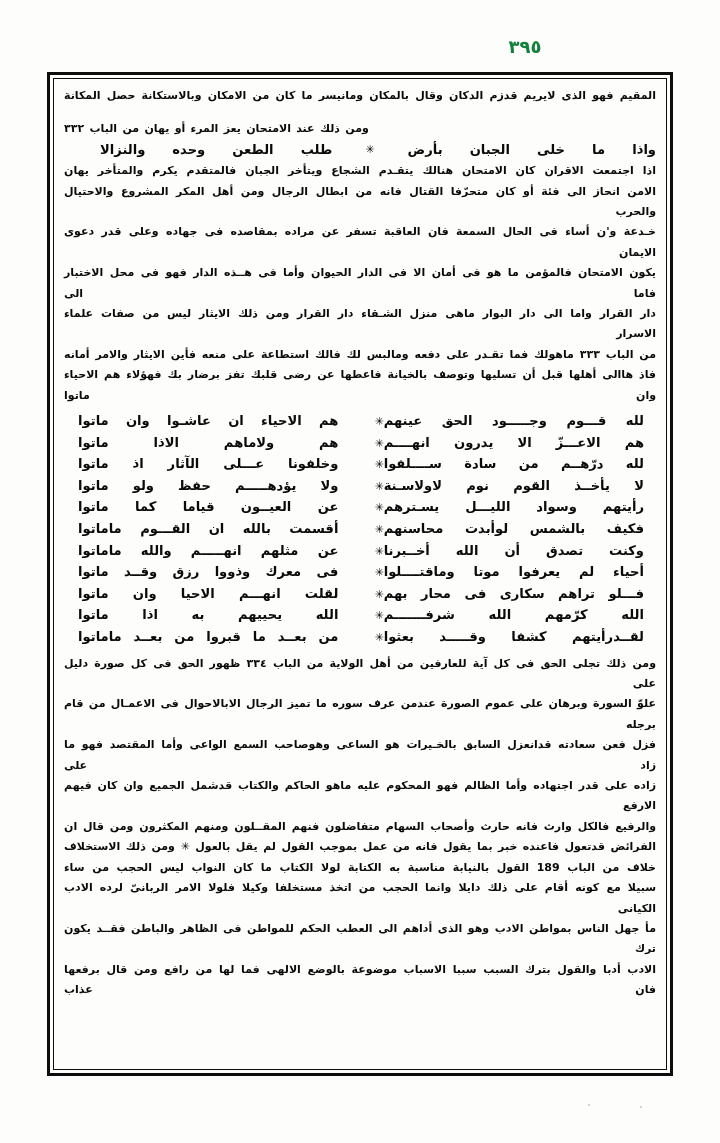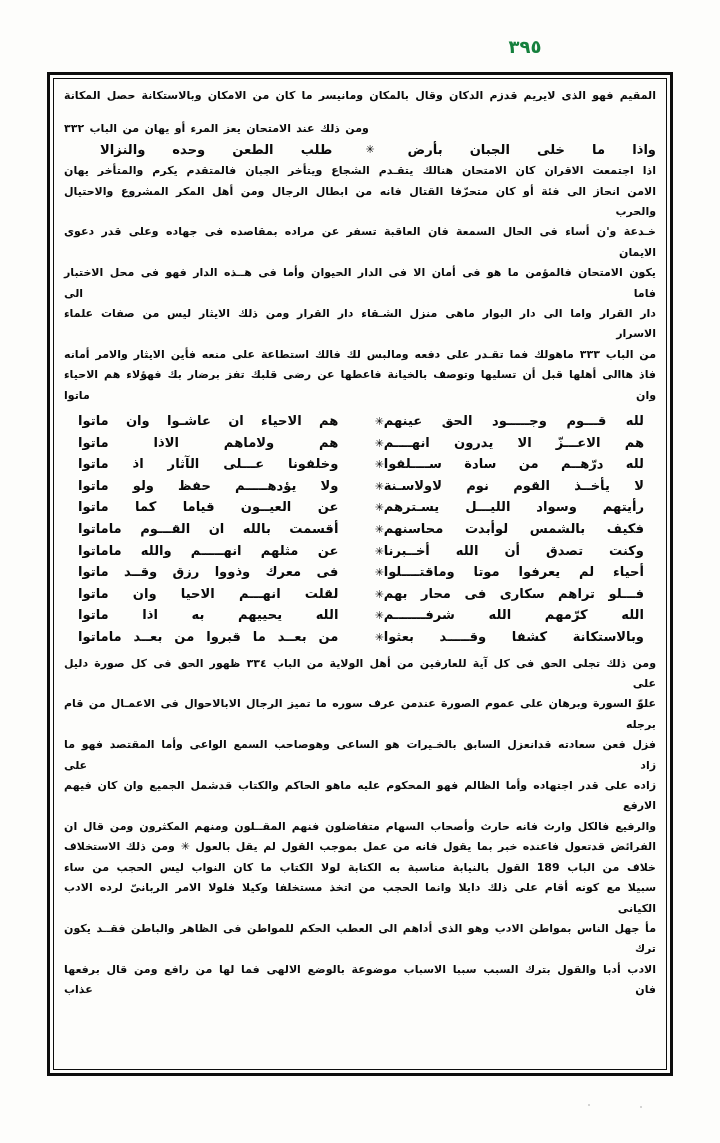--- a/index.html
+++ b/index.html
@@ -241,21 +241,21 @@
         </div>
 
         <div class="bayt lone">
           <span class="hemistich sadr">الله كرّمهم الله شرفـــــــم</span>
           <span class="sep">✳</span>
           <span class="hemistich ajuz">الله يحييهم به اذا ماتوا</span>
 
         </div>
 
         <div class="bayt">
-          <span class="hemistich sadr">وبالاستكانة كشفا وقـــــد بعثوا</span>
+          <span class="hemistich sadr">لقــدرأيتهم كشفا وقـــــد بعثوا</span>
           <span class="sep">✳</span>
           <span class="hemistich ajuz">من بعــد ما قبروا من بعــد ماماتوا</span>
         </div>
 
       </div>
 
       <div class="gap-sm"></div>
 
       <div class="pline justified">ومن ذلك تجلى الحق فى كل آية للعارفين من أهل الولاية من الباب ٣٣٤ ظهور الحق فى كل صورة دليل على</div>
       <div class="pline justified">علوّ السورة وبرهان على عموم الصورة عندمن عرف سوره ما تميز الرجال الابالاحوال فى الاعمـال من قام برجله</div>

